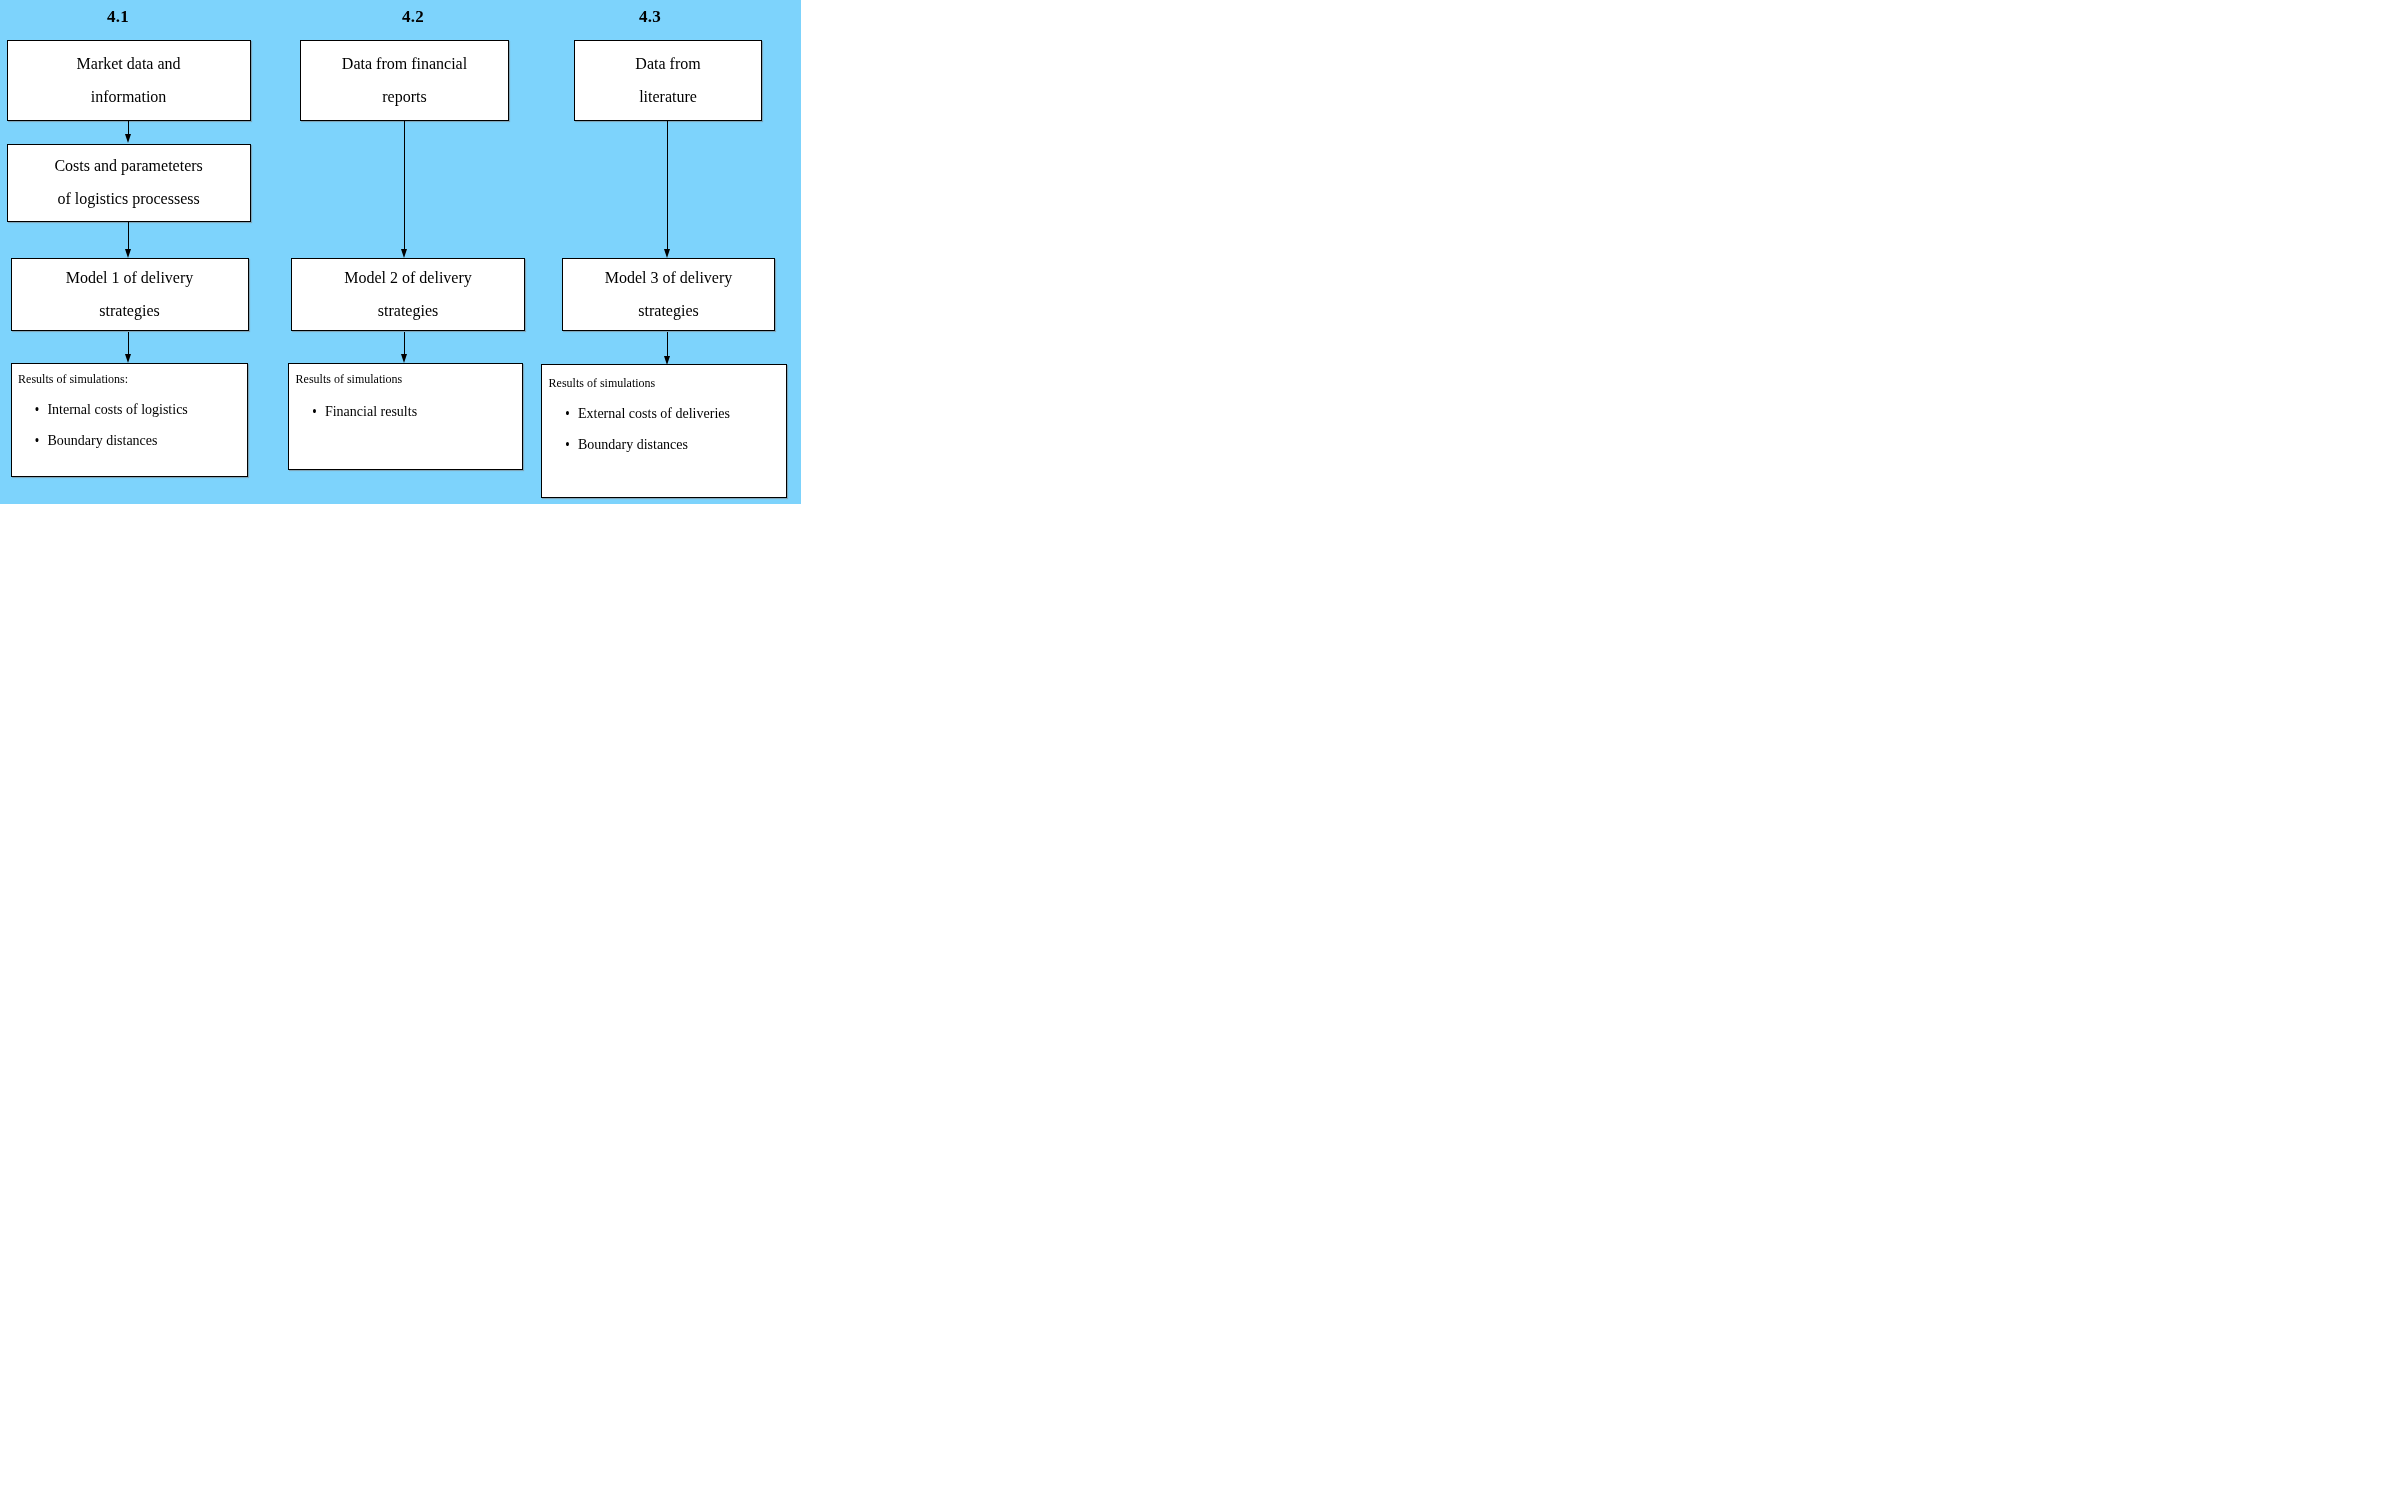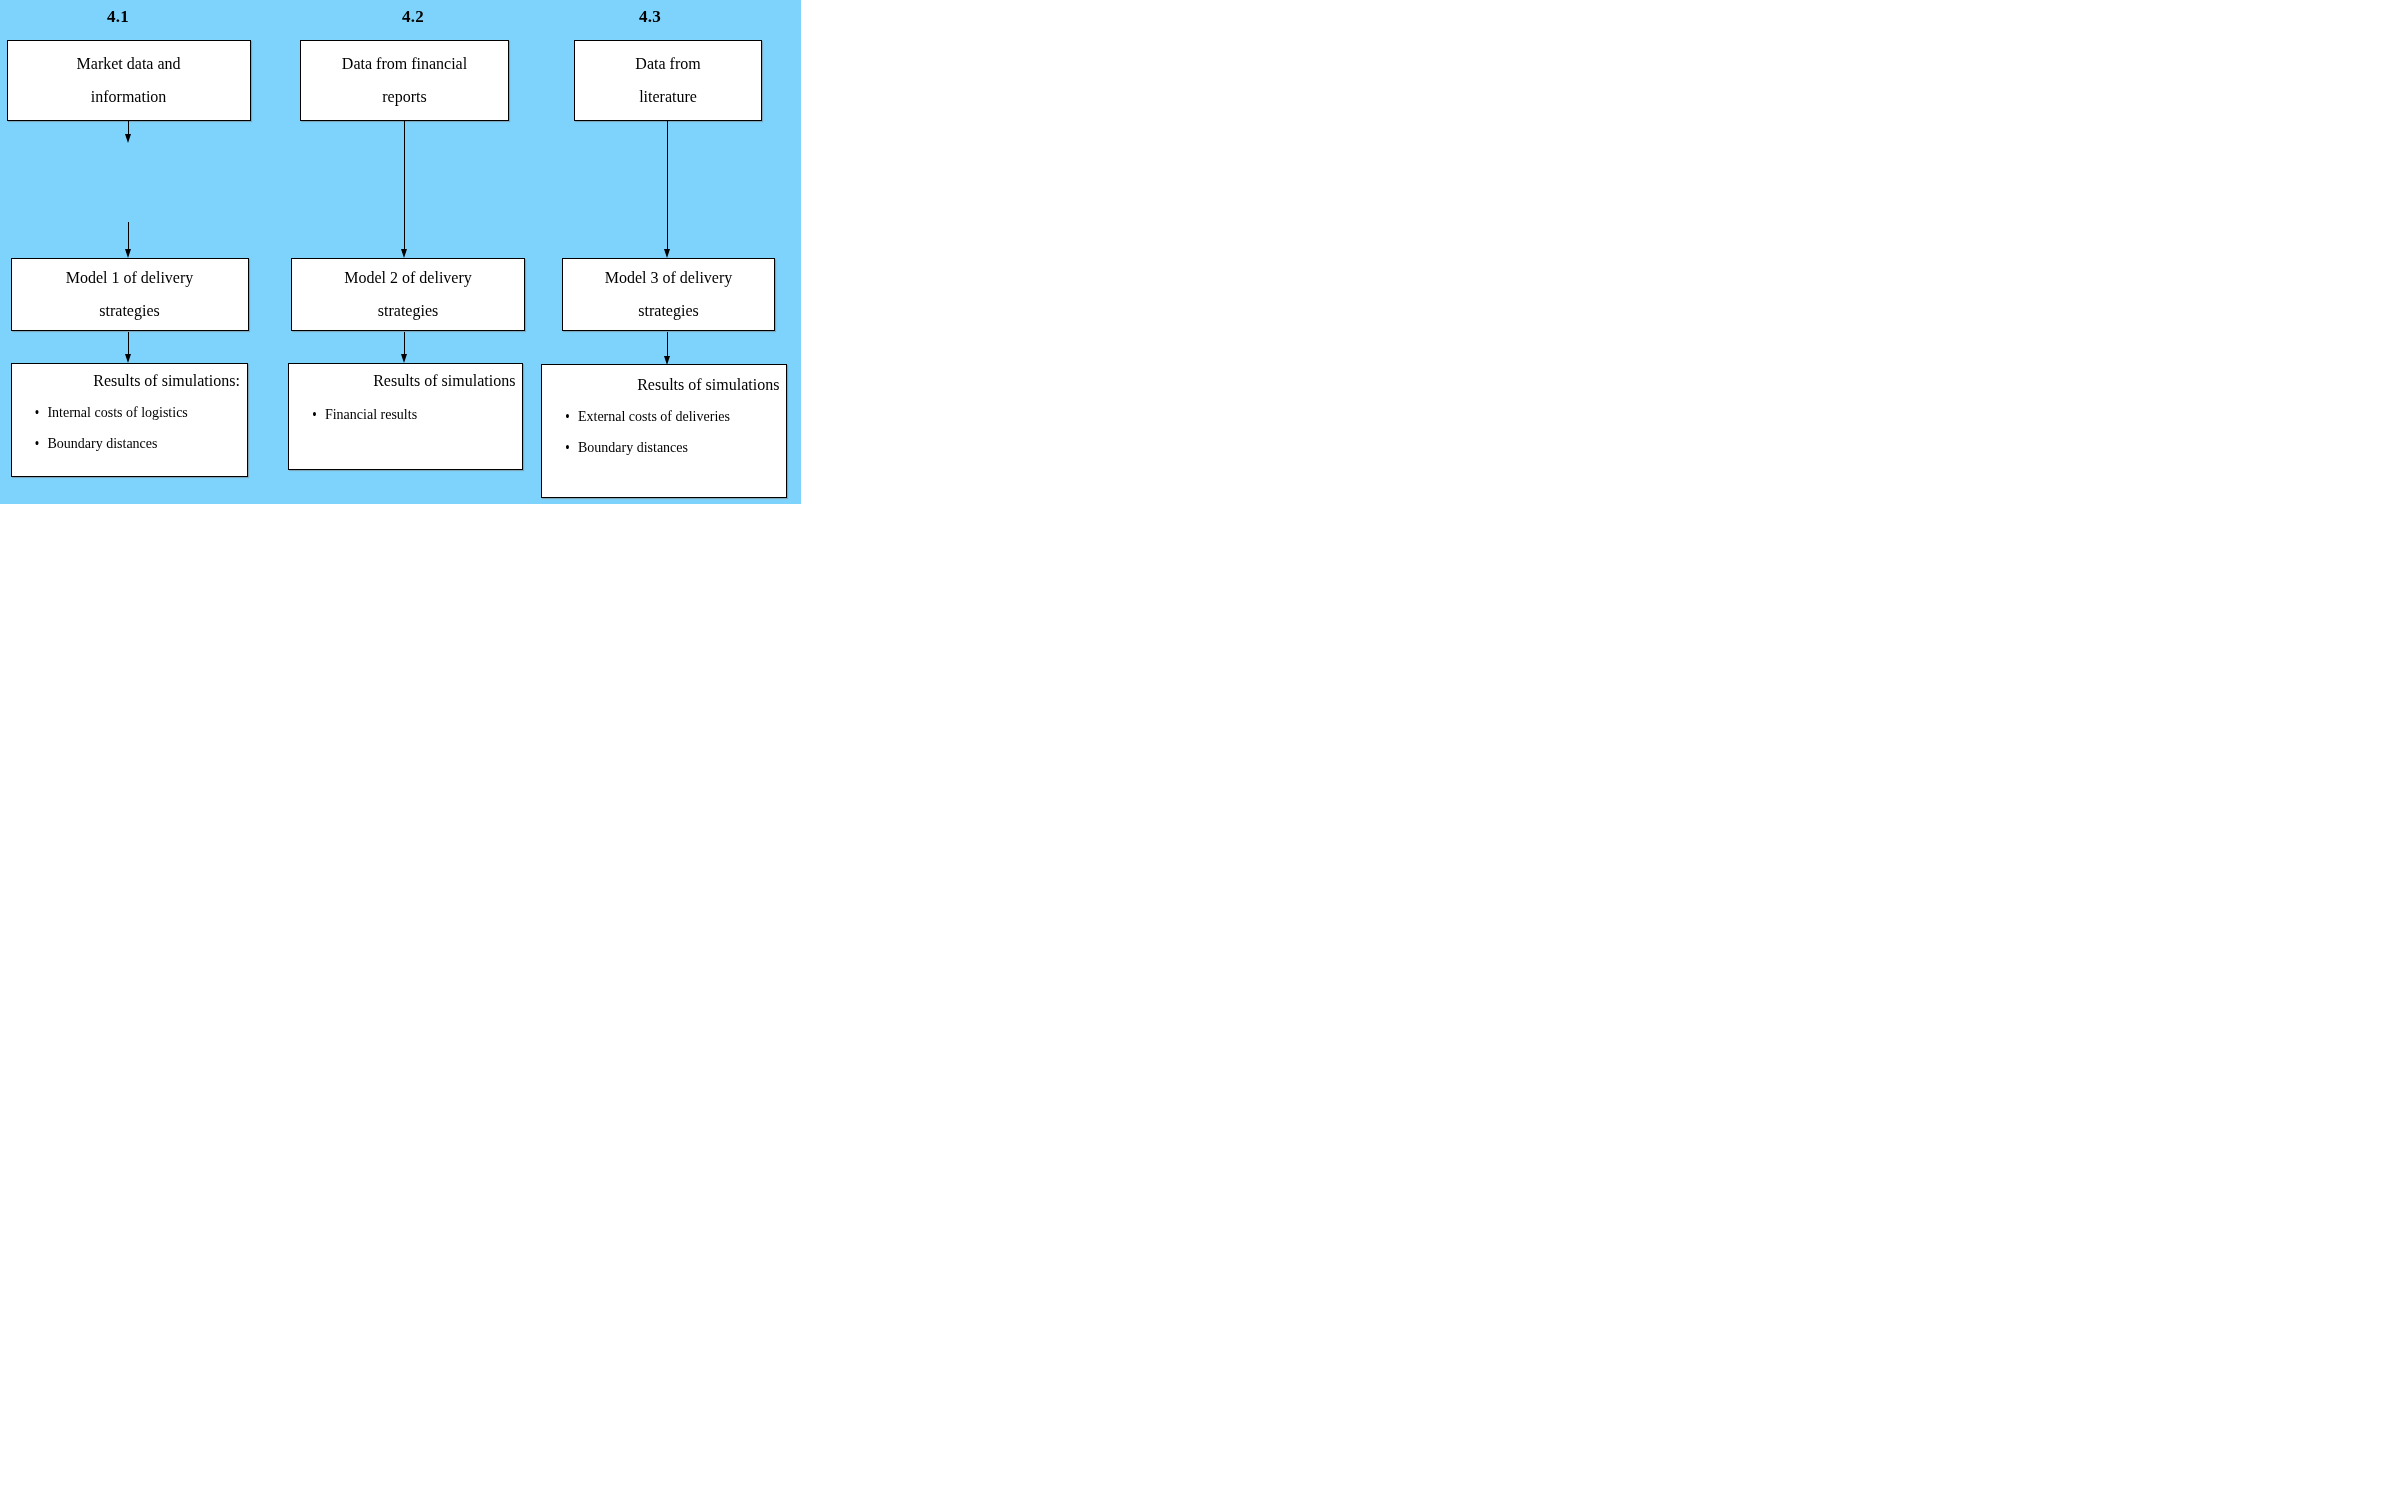--- a/index.html
+++ b/index.html
@@ -40,22 +40,22 @@
   }
   .box-lines span { white-space: nowrap; }
   .results-inner {
     width: 100%; height: 100%;
     display: flex;
     flex-direction: column;
     box-sizing: border-box;
     padding: 7.7px 6.6px 4.4px 6.6px;
   }
   .results-title {
-    text-align: right;
-    font-size: 16px;
+    text-align: left;
+    font-size: 12px;
     white-space: nowrap;
   }
   .bullet-row {
     display: flex;
     align-items: baseline;
     font-size: 14px;
     padding-left: 16.6px;
     margin-top: 15px;
     white-space: nowrap;
   }
@@ -94,20 +94,26 @@
       <span>Market data and</span>
       <span>information</span>
     </div>
   </div>
 
   <div class="arrow" style="left:125px; top:120px; height:23px;">
     <div class="arrow-line"></div>
     <div class="arrow-head"></div>
   </div>
 
+  <div class="box" style="left:6.6px; top:144px; width:244px; height:78px;">
+    <div class="box-lines">
+      <span>Costs and parameteters</span>
+      <span>of logistics processess</span>
+    </div>
+  </div>
 
   <div class="arrow" style="left:125px; top:222px; height:36px;">
     <div class="arrow-line"></div>
     <div class="arrow-head"></div>
   </div>
 
   <div class="box" style="left:10.5px; top:258px; width:238px; height:73px;">
     <div class="box-lines">
       <span>Model 1 of delivery</span>
       <span>strategies</span>

